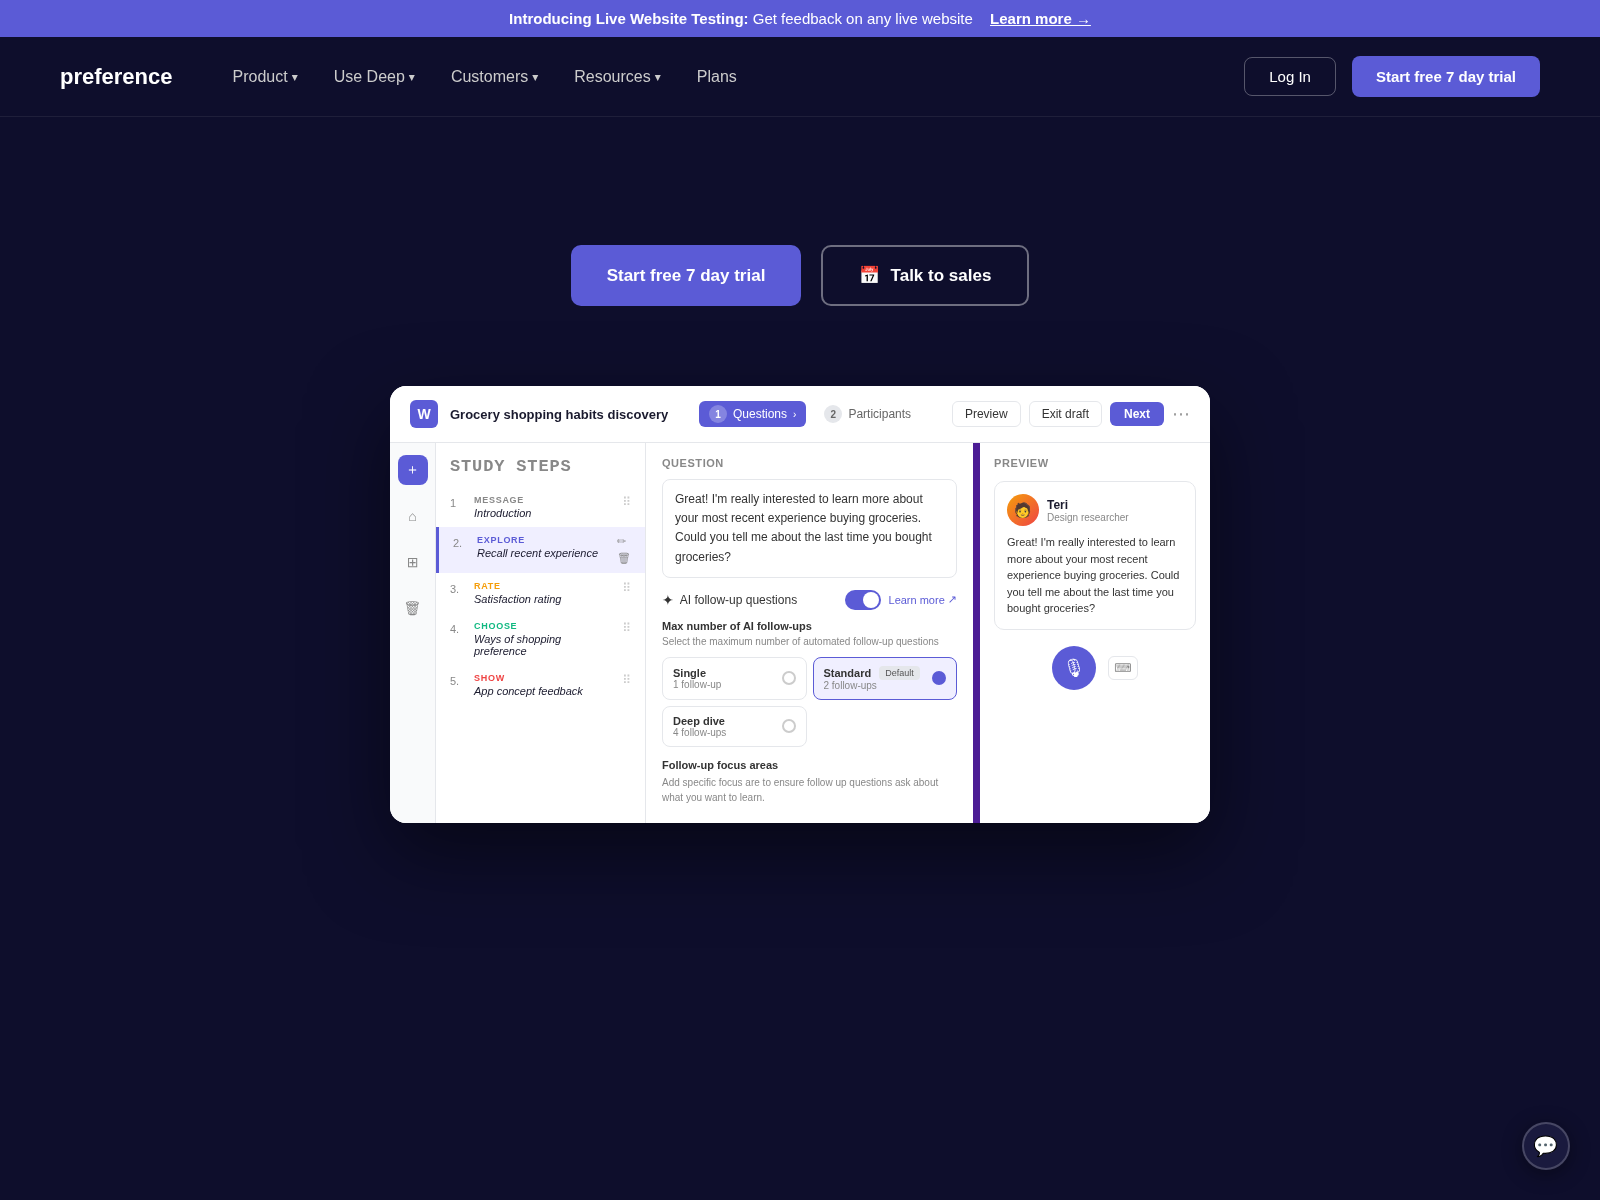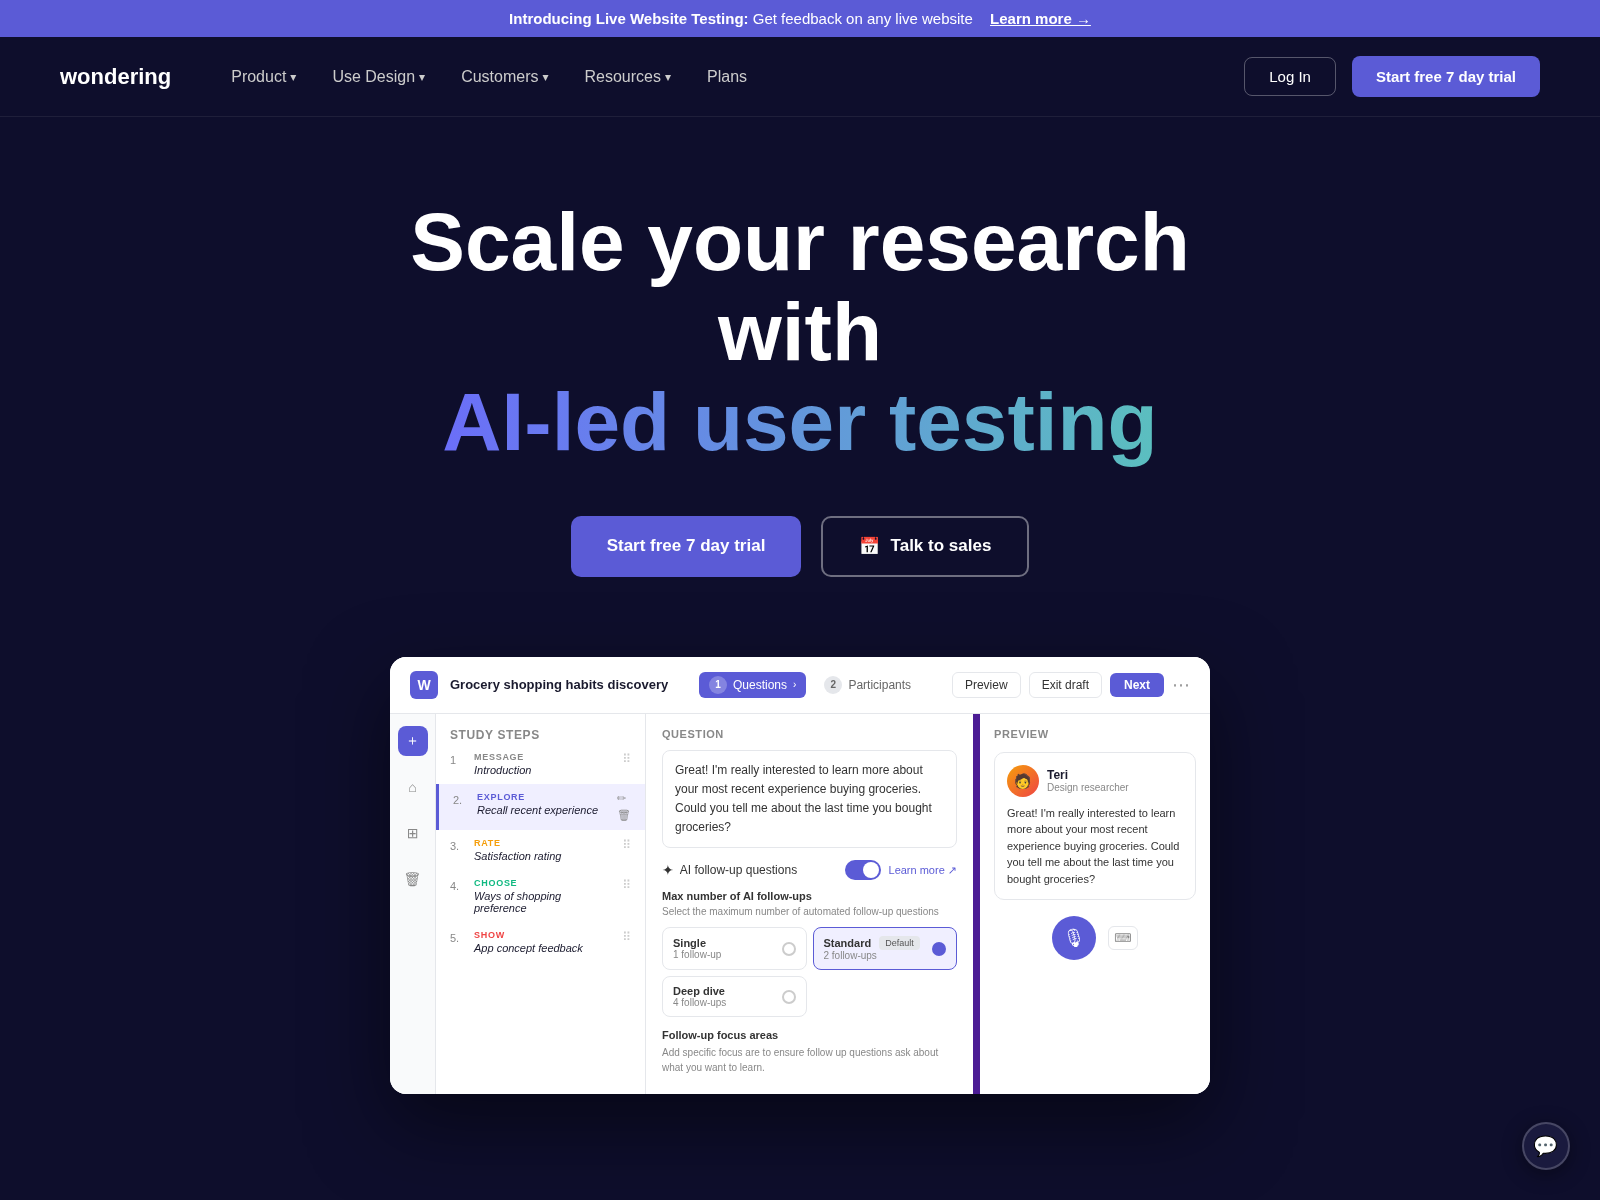--- a/index.html
+++ b/index.html
@@ -266,27 +266,28 @@
 
     
     .study-steps-panel {
       width: 210px;
       border-right: 1px solid #e5e7eb;
       background: #fff;
       padding: 14px 0;
       overflow-y: auto;
     }
     .study-steps-title {
-      font-size: 12px;
+      font-size: 17px;
       font-weight: 600;
       color: #888;
       padding: 0 14px;
-      margin-bottom: 2px;
+      margin-bottom: 11px;
       text-transform: uppercase;
       letter-spacing: 0.05em;
+      font-family: Liberation Mono, monospace;
     }
     .study-step {
       display: flex;
       align-items: flex-start;
       padding: 8px 14px;
       gap: 8px;
       position: relative;
     }
     .study-step.highlighted {
       background: #f0efff;
@@ -548,28 +549,28 @@
 </head>
 <body>
 
 <div class="top-banner">
   <span style="font-weight:700;">Introducing Live Website Testing:</span>
   <span> Get feedback on any live website</span>
   <a style="margin-left:13px;">Learn more →</a>
 </div>
 
 <nav class="navbar">
-  <div class="logo">wondering</div>
+  <div class="logo">preference</div>
   <div class="nav-links">
     <span class="nav-link">
         <span>Product</span> 
         <span class="chevron">▾</span>
       </span>
     <span class="nav-link">
-        <span>Use Design</span> 
+        <span>Use Deep</span> 
         <span class="chevron">▾</span>
       </span>
     <span class="nav-link">
         <span>Customers</span> 
         <span class="chevron">▾</span>
       </span>
     <span class="nav-link">
         <span>Resources</span> 
         <span class="chevron">▾</span>
       </span>
@@ -577,24 +578,20 @@
         <span>Plans</span>
       </span>
   </div>
   <div class="nav-actions">
     <button class="btn-login">Log In</button>
     <button class="btn-trial-nav">Start free 7 day trial</button>
   </div>
 </nav>
 
 <section class="hero">
-  <h1>
-    <span>Scale your research with</span><br>
-    <span class="gradient-text">AI-led user testing</span>
-  </h1>
   <div class="hero-ctas">
     <button class="btn-hero-primary">Start free 7 day trial</button>
     <button class="btn-hero-secondary">
       <span>📅</span>
       <span>Talk to sales</span>
     </button>
   </div>
 </section>
 
 <div class="mockup-wrapper">

